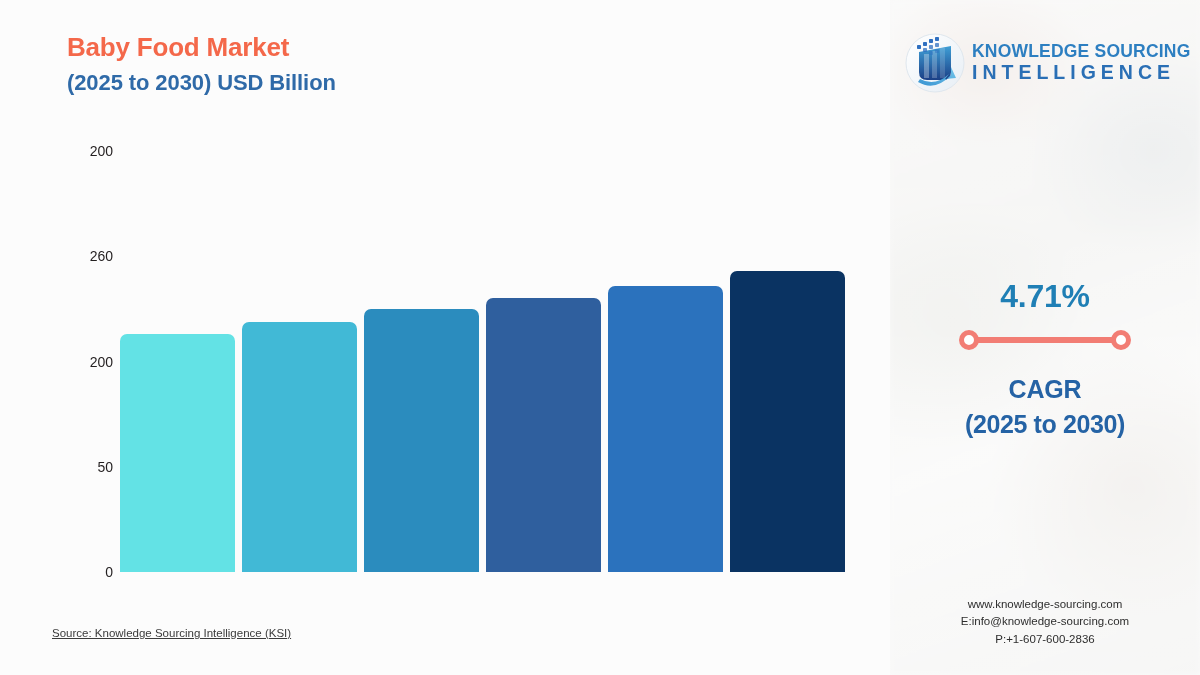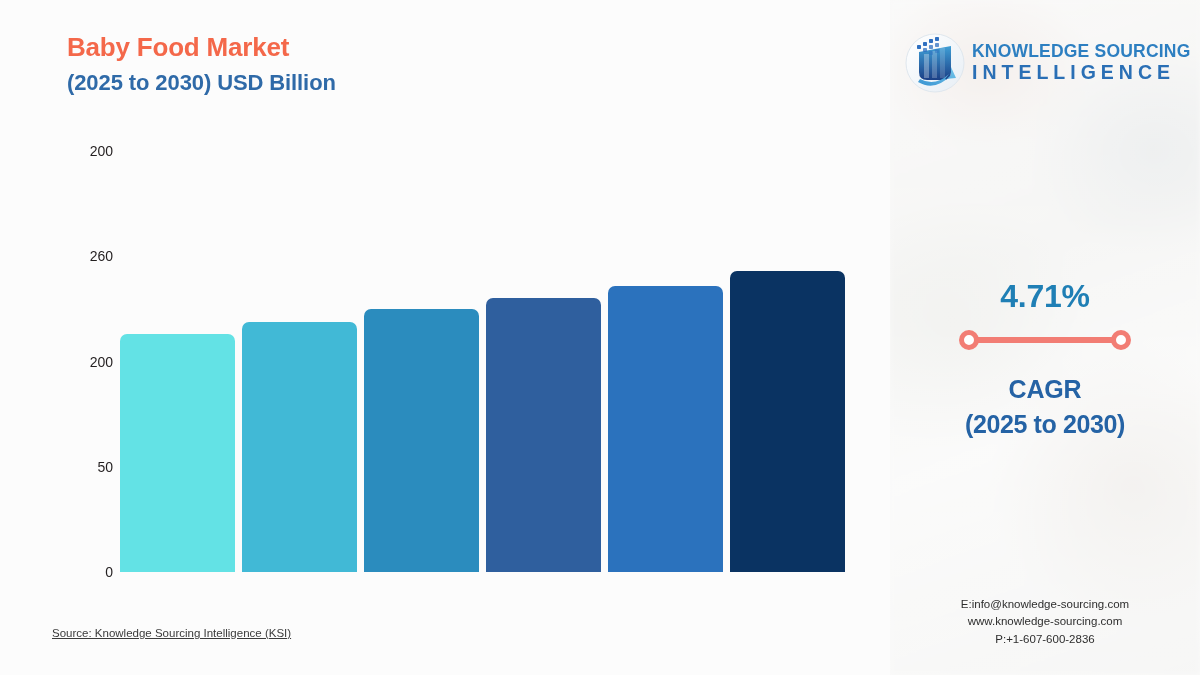--- a/index.html
+++ b/index.html
@@ -244,18 +244,18 @@
       <div id="cagr-connector">
         <div class="cline"></div>
         <div class="cdot left"></div>
         <div class="cdot right"></div>
       </div>
       <div id="cagr-label">CAGR</div>
       <div id="cagr-period">(2025 to 2030)</div>
     </div>
 
     <div id="contact-block">
+      <div>www.knowledge-sourcing.com</div>
       <div>E:info@knowledge-sourcing.com</div>
-      <div>www.knowledge-sourcing.com</div>
       <div>P:+1-607-600-2836</div>
     </div>
   </div>
 </div>
 
 </body></html>

